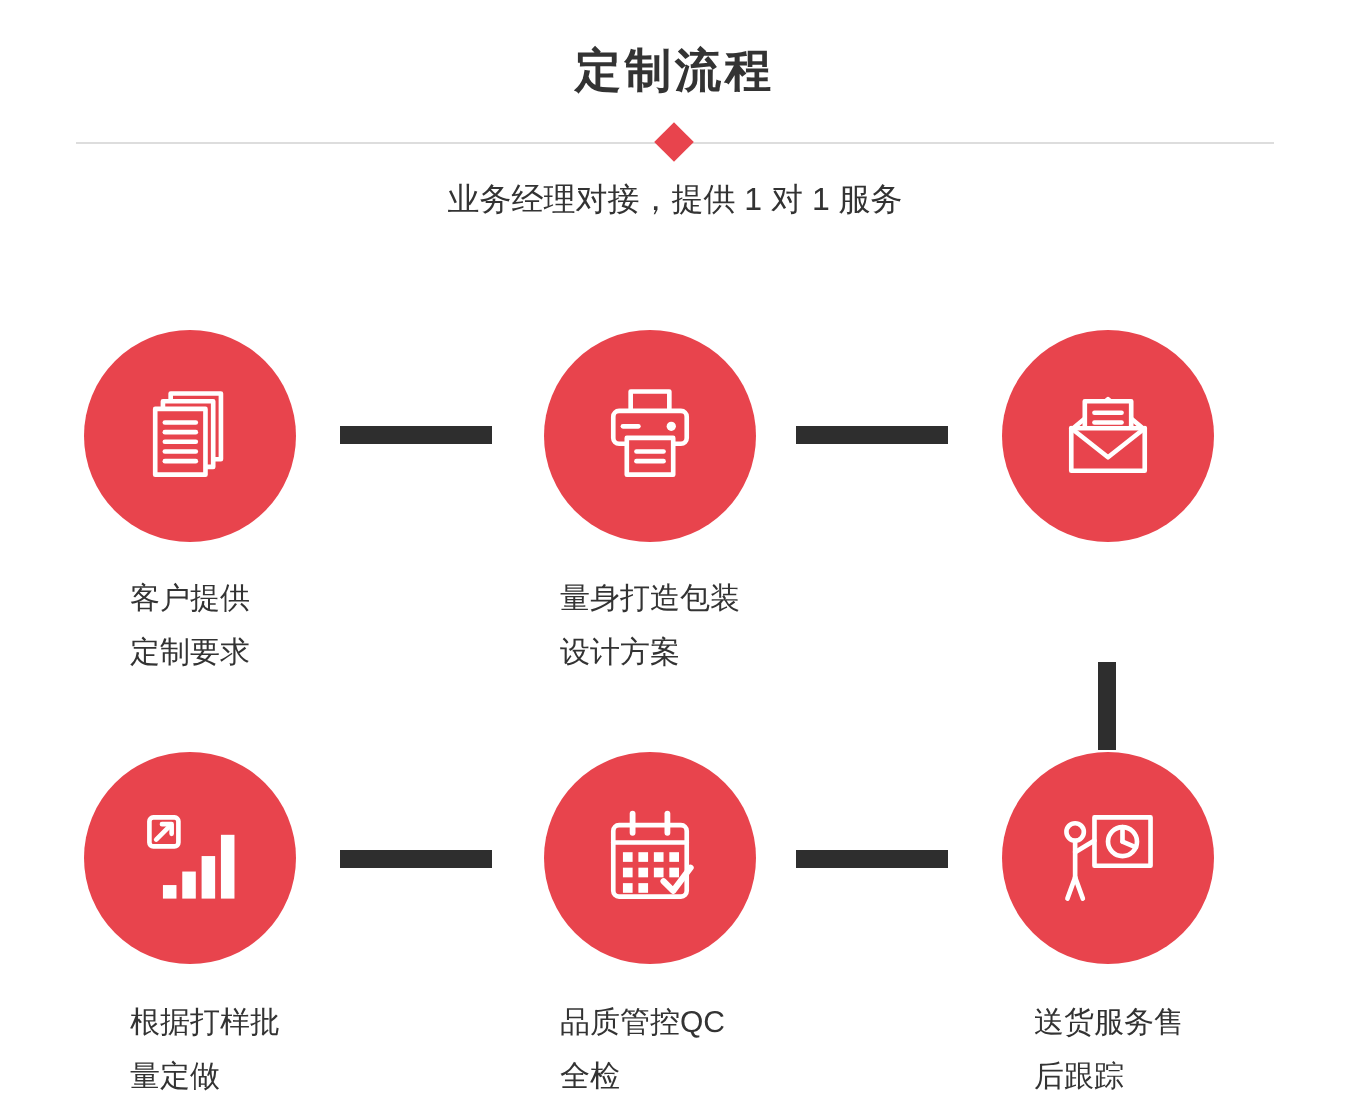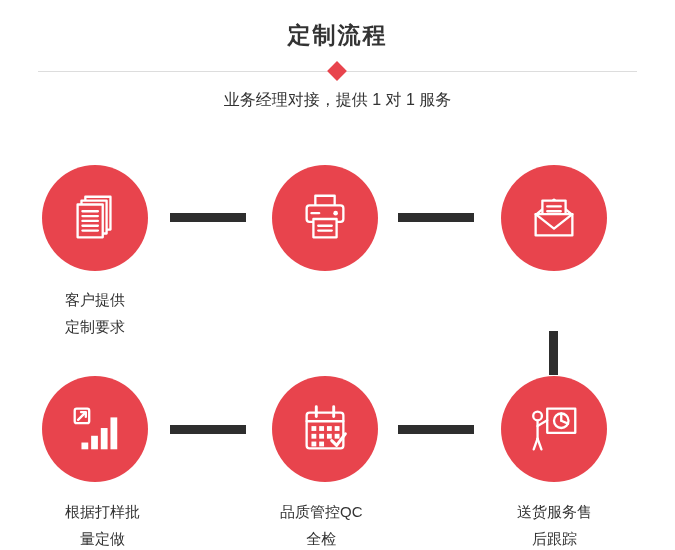--- a/index.html
+++ b/index.html
@@ -54,21 +54,21 @@
   .circle svg .occlude{
     fill:var(--accent);stroke:#ffffff;stroke-width:2.4;
     stroke-linecap:round;stroke-linejoin:round;
   }
   .circle svg .solid{fill:#ffffff;stroke:none;}
   .step-label{
     position:absolute;
     font-size:15px;line-height:27px;
     color:var(--text);
     white-space:pre-line;
-    text-align:center;
+    text-align:left;
   }
   .connector-h{
     position:absolute;height:9px;width:76px;
     background:var(--connector);
   }
   .connector-v{
     position:absolute;width:9px;height:44px;
     background:var(--connector);
   }
   
@@ -111,20 +111,22 @@
     <svg viewBox="0 0 60 60">
       <rect class="occlude" x="20" y="7" width="20" height="13"></rect>
       <rect class="occlude" x="11" y="17" width="38" height="17" rx="3"></rect>
       <line class="stroke" x1="16" y1="25" x2="24" y2="25"></line>
       <circle class="solid" cx="41" cy="25" r="2.4"></circle>
       <rect class="occlude" x="18" y="31" width="24" height="19"></rect>
       <line class="stroke" x1="23" y1="38" x2="37" y2="38"></line>
       <line class="stroke" x1="23" y1="43" x2="37" y2="43"></line>
     </svg>
   </div>
+  <div class="step-label" id="l2">量身打造包装
+设计方案</div>
 
   <div class="circle" id="c3">
     <svg viewBox="0 0 60 60">
       <polyline class="stroke" points="12,26 30,11 48,26"></polyline>
       <rect class="occlude" x="18" y="12" width="24" height="18"></rect>
       <line class="stroke" x1="23" y1="18" x2="37" y2="18"></line>
       <line class="stroke" x1="23" y1="23" x2="37" y2="23"></line>
       <rect class="occlude" x="11" y="26" width="38" height="22"></rect>
       <polyline class="stroke" points="11,26 30,41 49,26"></polyline>
     </svg>

